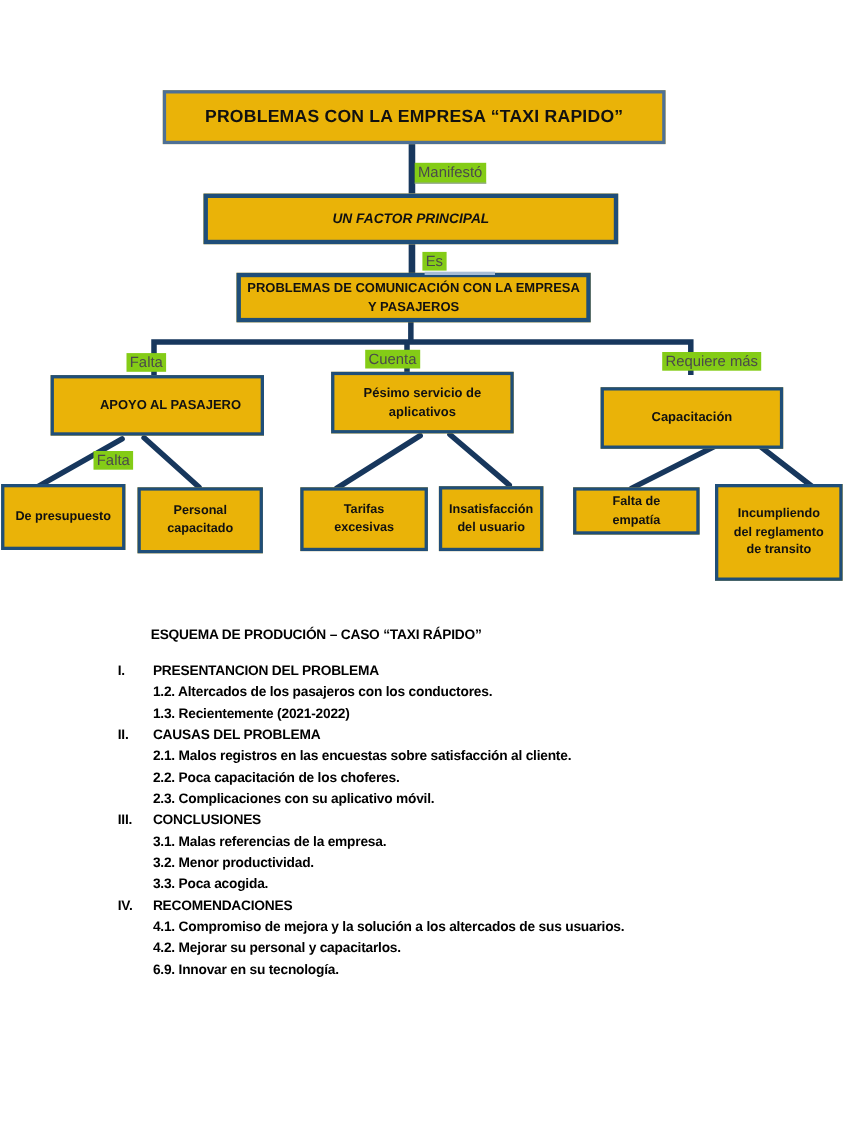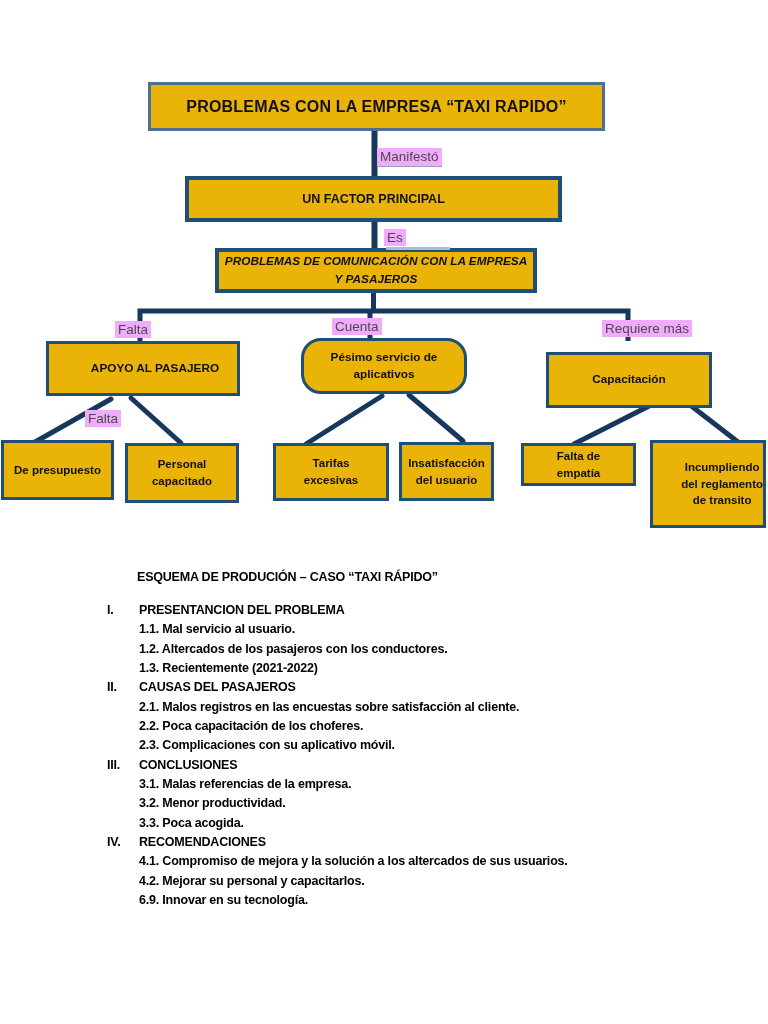--- a/index.html
+++ b/index.html
@@ -16,21 +16,21 @@
     background:#eab308;border:3px solid #1f4e79;
     display:flex;align-items:center;justify-content:center;
     text-align:center;color:#111;font-weight:bold;
     white-space:pre-line;line-height:1.45;
   }
   .node-title{border:3px solid #4e7095;font-size:16px;letter-spacing:.2px;}
   .node-big{border-width:4px;font-size:12.5px;}
   .node-mid{font-size:11.8px;}
   .node-small{font-size:11.5px;}
   .edge-label{
-    position:absolute;z-index:3;background:#f0abfc;
+    position:absolute;z-index:3;background:#84cc16;
     color:#4a4a4a;font-size:13.5px;padding:0 3px;line-height:17px;
     white-space:nowrap;
     text-align:center;
   }
   .u-gray{border-bottom:1px solid #9aa3ab;padding-bottom:1px;}
   .es-underline{position:absolute;z-index:3;background:#a9bed6;}
   .outline{
     position:absolute;left:107px;top:568px;width:640px;z-index:2;
     color:#000000;font-weight:bold;font-size:12.5px;letter-spacing:-0.2px;
   }
@@ -61,34 +61,34 @@
           <path d="M657 402 L574 444"></path>
           <path d="M681 398 L738 442"></path>
         </g>
       </g>
     </svg>
 
     <div class="node node-title" style="left:148px;top:82px;width:457px;height:49px;">
       <span>PROBLEMAS CON LA EMPRESA “TAXI RAPIDO”</span>
     </div>
 
-    <div class="node node-big" style="left:185px;top:176px;width:377px;height:46px;">
+    <div class="node node-big" style="left:185px;top:176px;width:377px;height:46px;font-style:italic;">
       <span>UN FACTOR PRINCIPAL</span>
     </div>
 
-    <div class="node node-big" style="left:215px;top:248px;width:322px;height:45px;font-size:11.8px;font-style:italic;">
+    <div class="node node-big" style="left:215px;top:248px;width:322px;height:45px;font-size:11.8px;">
       <span>PROBLEMAS DE COMUNICACIÓN CON LA EMPRESA
 Y PASAJEROS</span>
     </div>
 
     <div class="node node-mid" style="left:46px;top:341px;width:194px;height:55px;padding-left:24px;">
       <span>APOYO AL PASAJERO</span>
     </div>
 
-    <div class="node node-mid" style="left:301px;top:338px;width:166px;height:56px;border-radius:20px;">
+    <div class="node node-mid" style="left:301px;top:338px;width:166px;height:56px;">
       <span>Pésimo servicio de
 aplicativos</span>
     </div>
 
     <div class="node node-mid" style="left:546px;top:341px;width:166px;height:56px;margin-top:11px;">
       <span>Capacitación</span>
     </div>
 
     <div class="node node-small" style="left:1px;top:440px;width:113px;height:60px;">
       <span>De presupuesto</span>
@@ -107,21 +107,21 @@
     <div class="node node-small" style="left:399px;top:442px;width:95px;height:59px;">
       <span>Insatisfacción
 del usuario</span>
     </div>
 
     <div class="node node-small" style="left:521px;top:443px;width:115px;height:43px;">
       <span>Falta de
 empatía</span>
     </div>
 
-    <div class="node node-small" style="left:650px;top:440px;width:116px;height:88px;justify-content:flex-end;">
+    <div class="node node-small" style="left:650px;top:440px;width:116px;height:88px;">
       <span>Incumpliendo
 del reglamento
 de transito</span>
     </div>
 
     <span class="edge-label u-gray" style="left:377px;top:148px;">Manifestó</span>
 
     <span class="edge-label" style="left:384px;top:229px;">Es</span>
     <div class="es-underline" style="left:386px;top:247px;width:64px;height:3px;"></div>
 
@@ -137,33 +137,29 @@
 
   <div class="outline">
     <div class="outline-heading">ESQUEMA DE PRODUCIÓN – CASO “TAXI RÁPIDO”</div>
 
     <div class="outline-row">
       <span class="marker">I.</span>
       <span class="text">PRESENTANCION DEL PROBLEMA</span>
     </div>
     <div class="outline-row">
       <span class="marker"></span>
-      <span class="text">1.1. Mal servicio al usuario.</span>
-    </div>
-    <div class="outline-row">
-      <span class="marker"></span>
       <span class="text">1.2. Altercados de los pasajeros con los conductores.</span>
     </div>
     <div class="outline-row">
       <span class="marker"></span>
       <span class="text">1.3. Recientemente (2021-2022)</span>
     </div>
     <div class="outline-row">
       <span class="marker">II.</span>
-      <span class="text">CAUSAS DEL PASAJEROS</span>
+      <span class="text">CAUSAS DEL PROBLEMA</span>
     </div>
     <div class="outline-row">
       <span class="marker"></span>
       <span class="text">2.1. Malos registros en las encuestas sobre satisfacción al cliente.</span>
     </div>
     <div class="outline-row">
       <span class="marker"></span>
       <span class="text">2.2. Poca capacitación de los choferes.</span>
     </div>
     <div class="outline-row">

